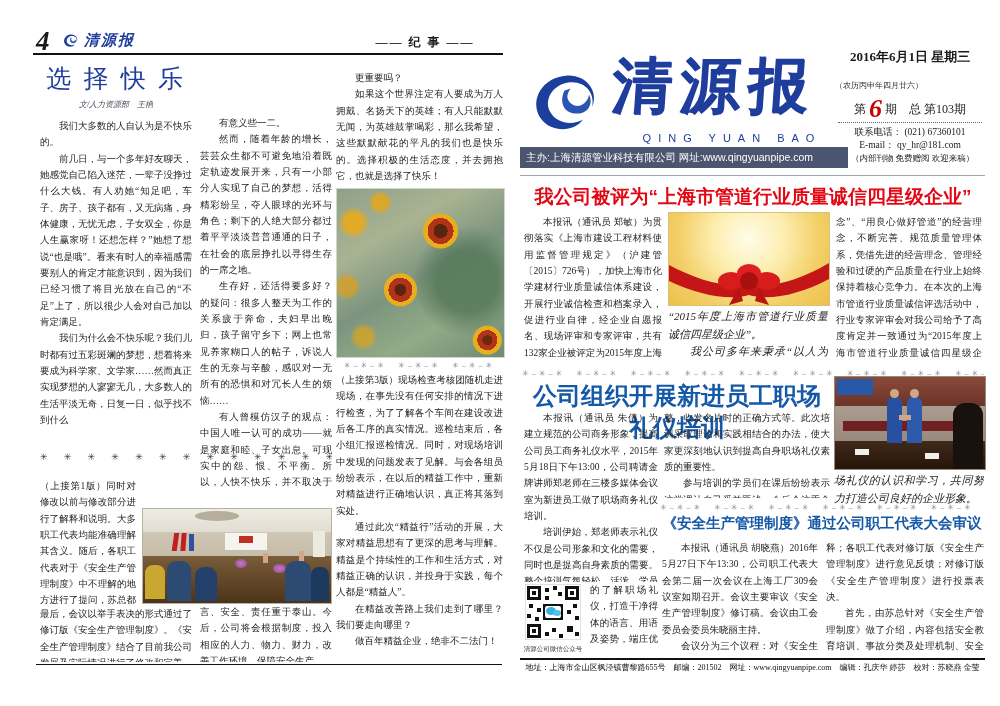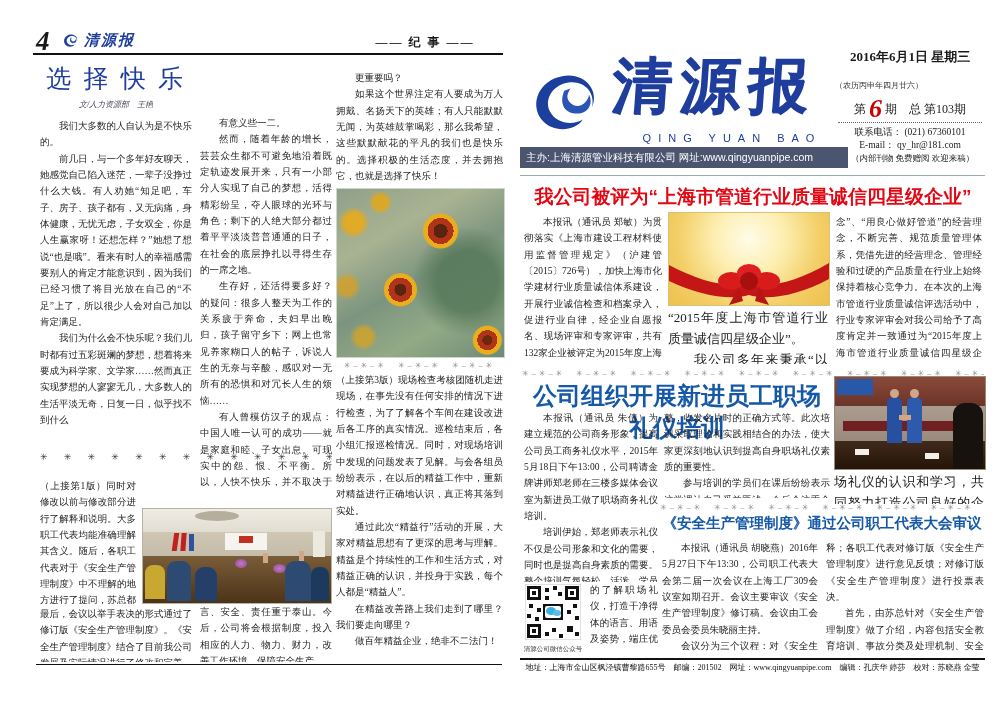--- a/index.html
+++ b/index.html
@@ -2,21 +2,21 @@
 <html><head>
 <meta charset="utf-8">
 <style>
   html,body{margin:0;padding:0;background:#ffffff;}
   .sheet{position:relative;width:1000px;height:706px;background:#ffffff;overflow:hidden;
          font-family:"Liberation Serif","DejaVu Serif",serif;color:#1a1a1a;}
   .abs{position:absolute;}
   .col{position:absolute;font-size:9.5px;line-height:1.72;text-align:justify;overflow:hidden;color:#222;}
   .col p{margin:0;text-indent:2em;}
   .col.cont p:first-child{text-indent:0;}
-  .caption{font-size:13px;line-height:1.6;text-align:justify;color:#222;overflow:hidden;}
+  .caption{font-size:11px;line-height:1.6;text-align:justify;color:#222;overflow:hidden;font-style:italic;}
   .caption p{margin:0;}
   .rule{position:absolute;background:#111;}
   .dotted{position:absolute;border-top:1px dotted #666;}
   .stars{position:absolute;font-size:9px;color:#333;letter-spacing:7px;white-space:nowrap;overflow:hidden;text-align:center;}
   .xdiv{position:absolute;font-size:8px;color:#8a8a8a;letter-spacing:3px;white-space:nowrap;overflow:hidden;text-align:center;}
   .blue{color:#1e3d9c;}
   .headline-red{position:absolute;color:#e30613;font-weight:bold;text-align:center;
                 font-family:"Liberation Sans","DejaVu Sans",sans-serif;}
   .headline-blue{position:absolute;color:#1558a8;font-weight:bold;text-align:center;
                  font-family:"Liberation Sans","DejaVu Sans",sans-serif;}

